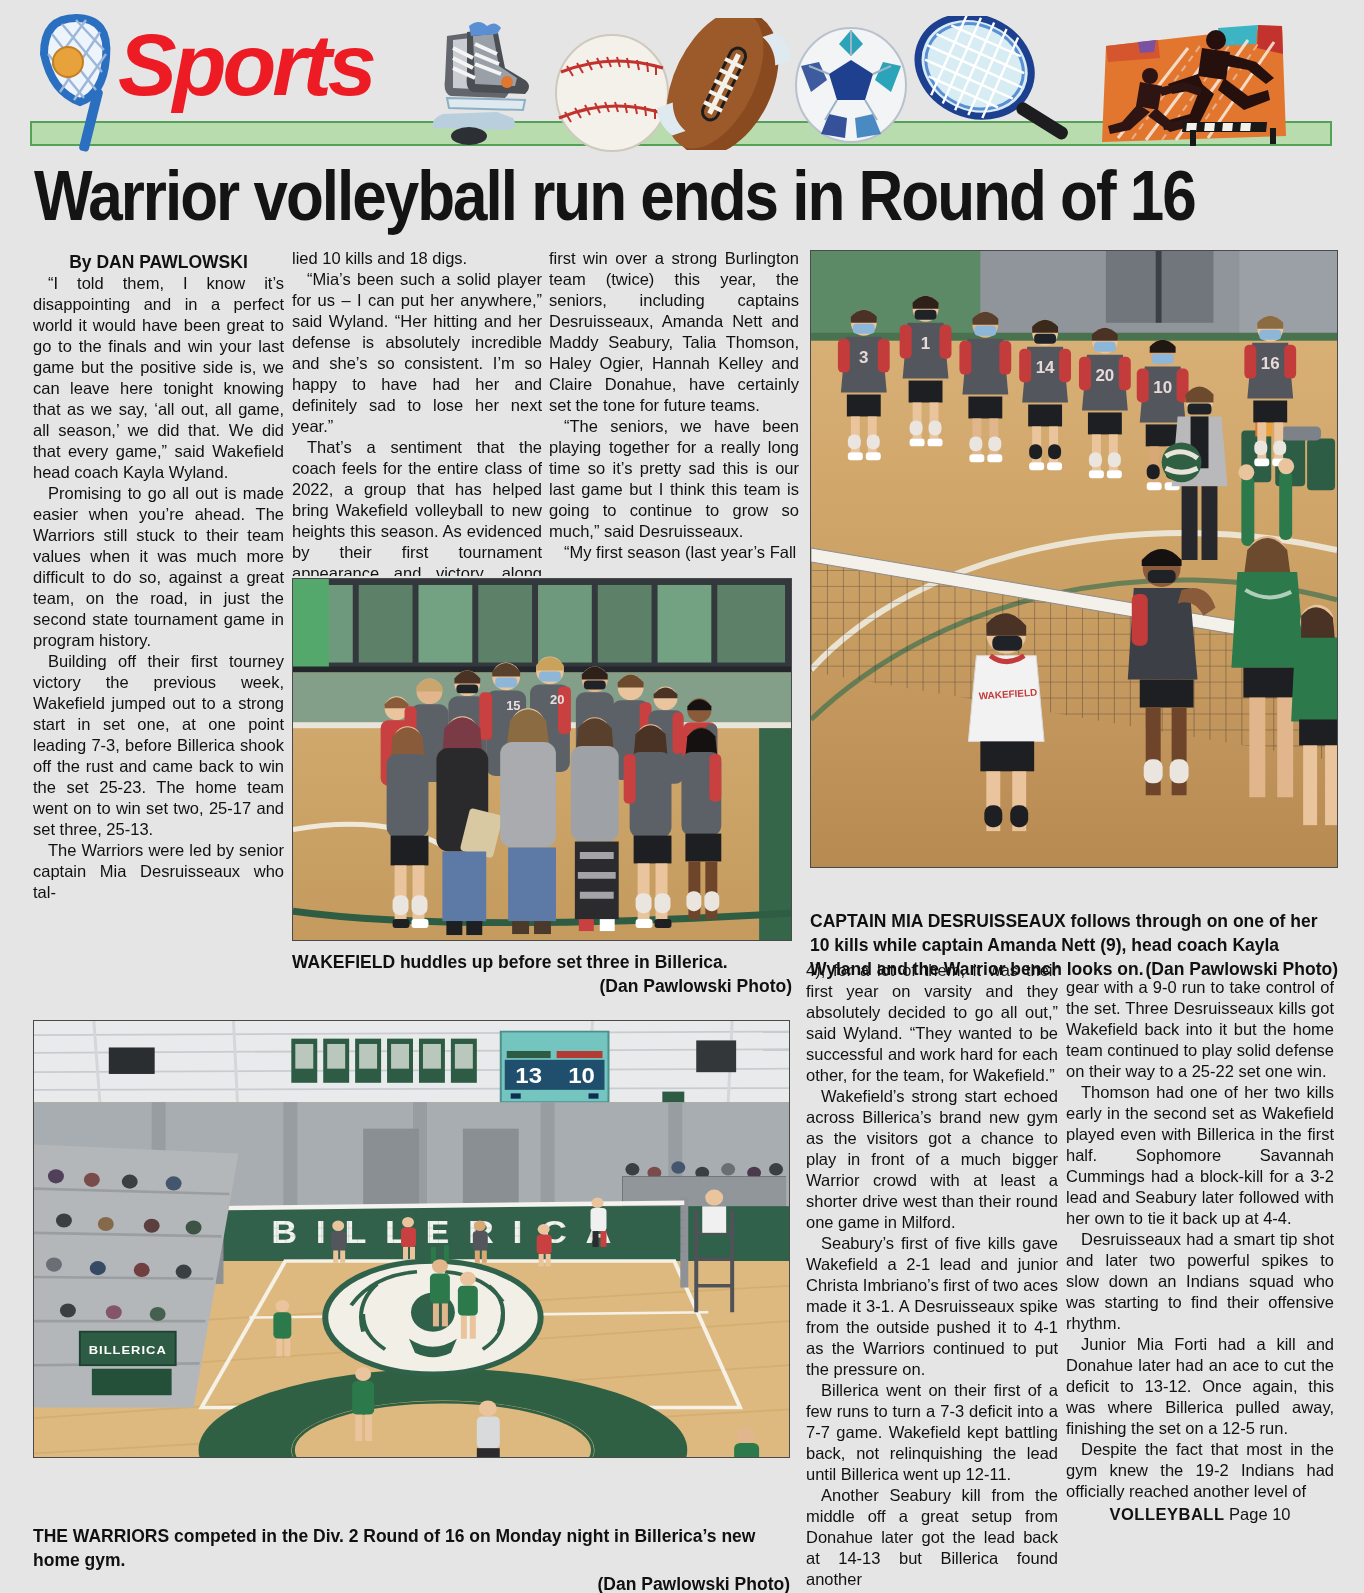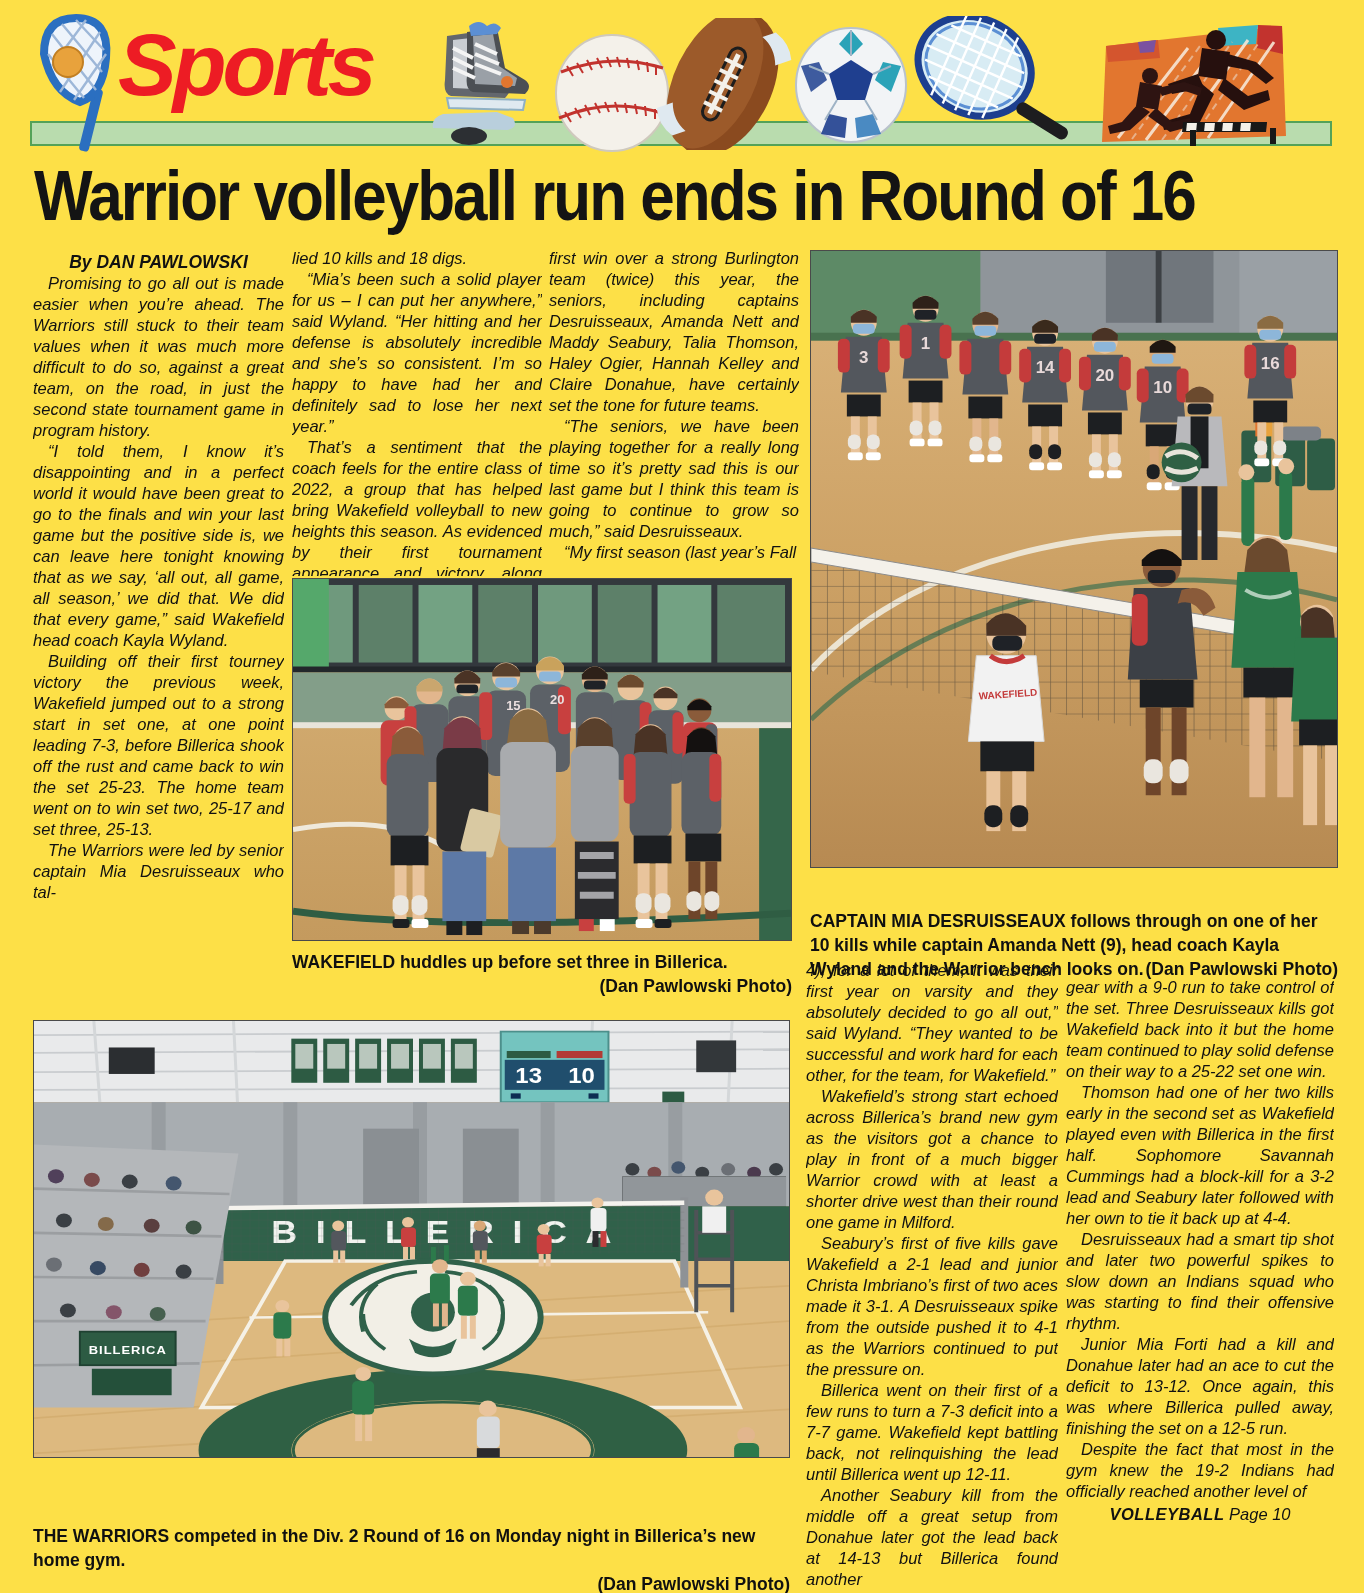--- a/index.html
+++ b/index.html
@@ -1,34 +1,34 @@
 <!DOCTYPE html>
 <html><head>
 <meta charset="utf-8">
 <style>
   html,body { margin:0; padding:0; background:#ffffff; }
-  .page { position:relative; width:1364px; height:1593px; background:#fde047;
+  .page { position:relative; width:1364px; height:1593px; background:#e5e5e5;
           font-family:"Liberation Sans", sans-serif; color:#161616; overflow:hidden; }
   .abs { position:absolute; }
 
   
   .green-bar { left:30px; top:121px; width:1302px; height:25px;
                background:#b9dcae; border:2px solid #54a258; box-sizing:border-box; }
   .sports-logo { left:118px; top:0px; font-size:88px; font-style:italic; font-weight:bold;
                  color:#ed1c24; letter-spacing:-4px; line-height:130px; }
 
   
   .headline { left:34px; top:158px; width:1302px; font-size:62px; font-weight:bold;
               letter-spacing:-2px; line-height:1.05; color:#141414;
               transform:scaleY(1.14); transform-origin:0 0; white-space:nowrap; }
 
   
   .col { position:absolute; font-size:16.5px; line-height:21px; text-align:justify;
          overflow:hidden; color:#111; }
-  .col p { margin:0; text-indent:15px;font-style:italic; }
+  .col p { margin:0; text-indent:15px; }
   .col p.cont { text-indent:0; }
   .byline { text-align:center; font-weight:bold; font-size:17.5px; text-indent:0 !important; }
   .col1 { left:33px;  top:252px; width:251px; height:770px; }
   .col2 { left:292px; top:248px; width:250px; height:328px; }
   .col3 { left:549px; top:248px; width:250px; height:328px; }
   .col4 { left:806px; top:960px; width:252px; height:633px; }
   .col5 { left:1066px;top:960px; width:268px; height:633px;margin-top:17px; }
   .jump { text-align:center; text-indent:0 !important; margin-top:2px !important; }
   .jump b { letter-spacing:0.5px; }
 
@@ -187,22 +187,22 @@
         <rect x="92" y="112" width="6" height="16" fill="#181818"></rect>
           <rect x="172" y="110" width="6" height="16" fill="#181818"></rect>
       </g>
     </svg>
   </div>
 
   <div class="abs headline">Warrior volleyball run ends in Round of 16</div>
 
   <div class="col col1">
     <p class="byline">By DAN PAWLOWSKI</p>
+    <p>“I told them, I know it’s disappointing and in a perfect world it would have been great to go to the finals and win your last game but the positive side is, we can leave here tonight knowing that as we say, ‘all out, all game, all season,’ we did that. We did that every game,” said Wakefield head coach Kayla Wyland.</p>
     <p>Promising to go all out is made easier when you’re ahead. The Warriors still stuck to their team values when it was much more difficult to do so, against a great team, on the road, in just the second state tournament game in program history.</p>
-    <p>“I told them, I know it’s disappointing and in a perfect world it would have been great to go to the finals and win your last game but the positive side is, we can leave here tonight knowing that as we say, ‘all out, all game, all season,’ we did that. We did that every game,” said Wakefield head coach Kayla Wyland.</p>
     <p>Building off their first tourney victory the previous week, Wakefield jumped out to a strong start in set one, at one point leading 7-3, before Billerica shook off the rust and came back to win the set 25-23. The home team went on to win set two, 25-17 and set three, 25-13.</p>
     <p>The Warriors were led by senior captain Mia Desruisseaux who tal-</p>
   </div>
 
   <div class="col col2">
     <p class="cont">lied 10 kills and 18 digs.</p>
     <p>“Mia’s been such a solid player for us – I can put her anywhere,” said Wyland. “Her hitting and her defense is absolutely incredible and she’s so consistent. I’m so happy to have had her and definitely sad to lose her next year.”</p>
     <p>That’s a sentiment that the coach feels for the entire class of 2022, a group that has helped bring Wakefield volleyball to new heights this season. As evidenced by their first tournament appearance and victory, along with their</p>
   </div>
 

